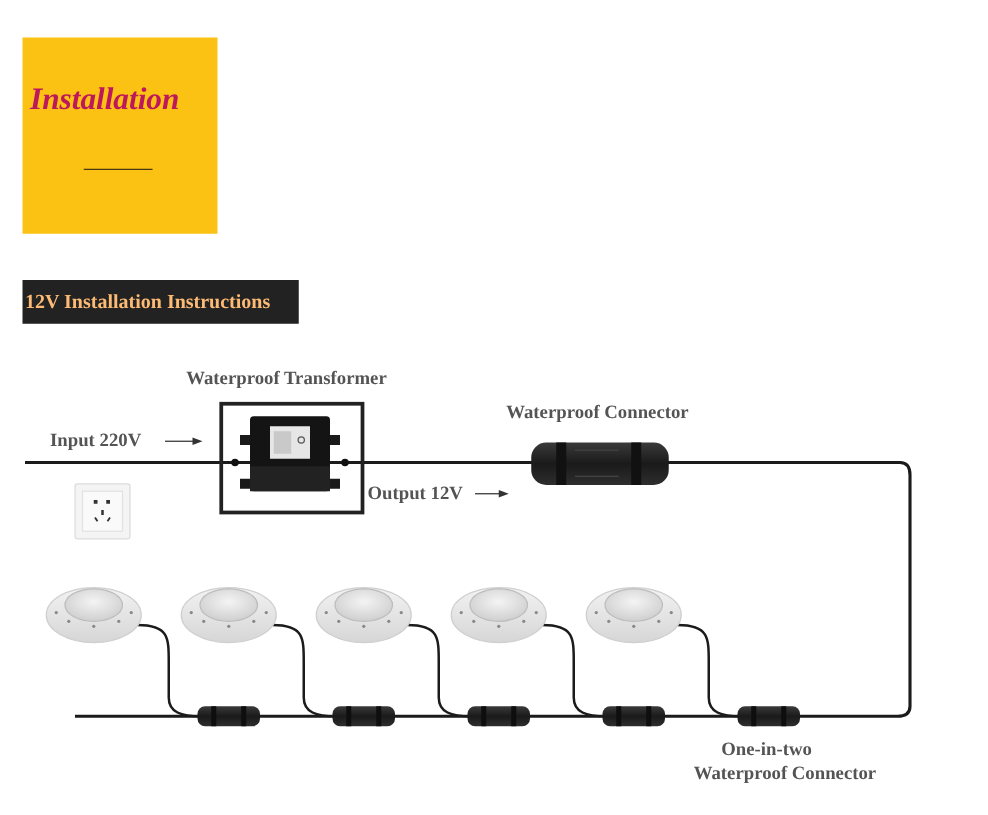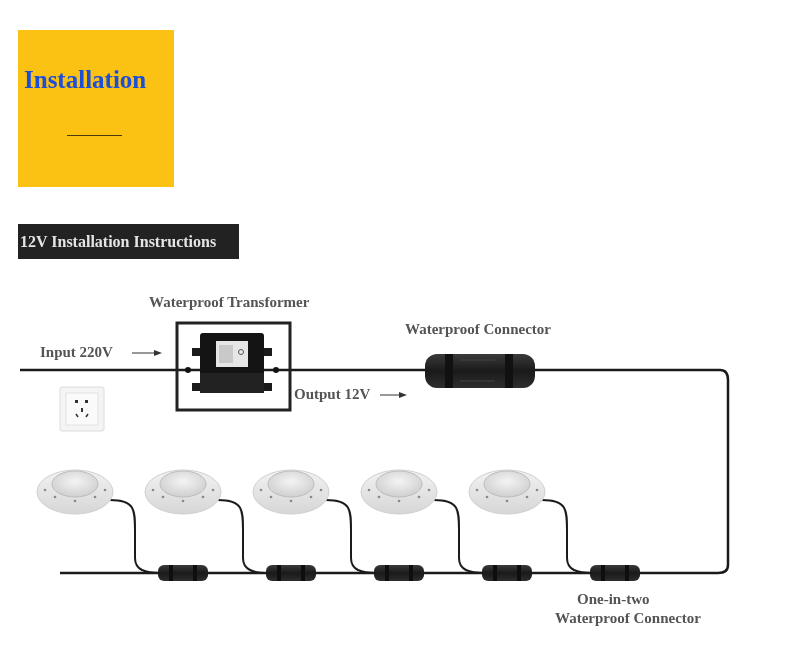--- a/index.html
+++ b/index.html
@@ -1,27 +1,27 @@
 <!DOCTYPE html>
 <html><head>
 <meta charset="utf-8">
 <style>
   html, body { margin: 0; padding: 0; background: #ffffff; }
   body { width: 790px; height: 652px; position: relative; overflow: hidden;
          font-family: "Liberation Serif", "DejaVu Serif", serif; }
   .title-box { position: absolute; left: 18px; top: 30px; width: 156px; height: 157px;
                background: #fbc113; }
   .title-box .t { position: absolute; left: 6px; width: 150px; font-weight: bold;
-                  color: #1d4ed8; font-size: 25px; line-height: 30px; }
+                  color: #be185d; font-size: 25px; line-height: 30px; font-style: italic; }
   .title-box .t1 { top: 35px; }
   .title-box .t2 { top: 66px; }
   .title-box .rule { position: absolute; left: 49px; top: 105px; width: 55px; height: 1px;
                      background: #4a3a10; }
   .section-banner { position: absolute; left: 18px; top: 224px; width: 221px; height: 35px;
-                    background: #222222; color: #e5e5e5; font-weight: bold; font-size: 16px;
+                    background: #222222; color: #fdba74; font-weight: bold; font-size: 16px;
                     line-height: 35px; padding-left: 2px; box-sizing: border-box; white-space: nowrap; }
   svg.diagram { position: absolute; left: 0; top: 0; }
 </style>
 </head>
 <body>
 
 <div class="title-box">
   <div class="t t1">Installation</div>
   <div class="rule"></div>
 </div>

